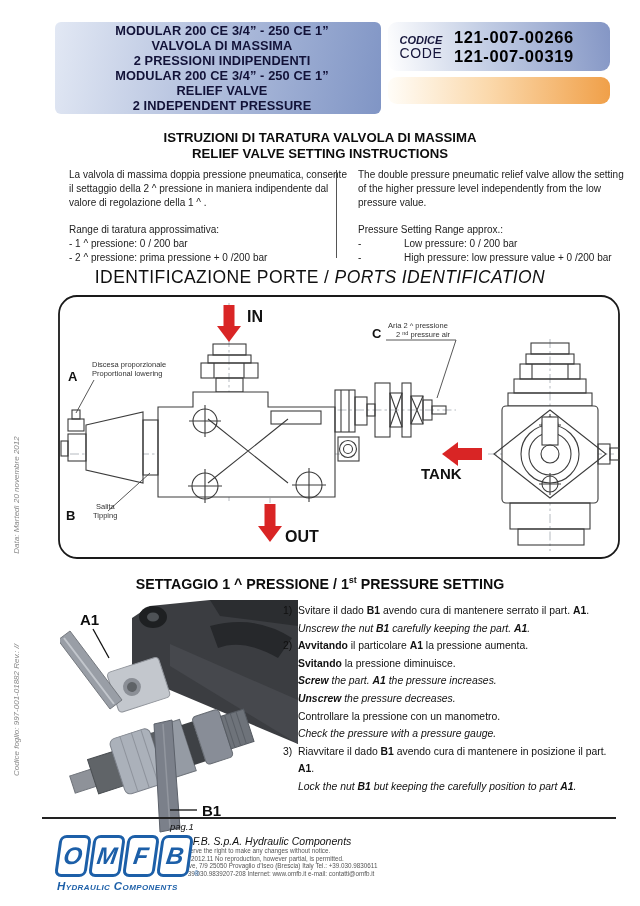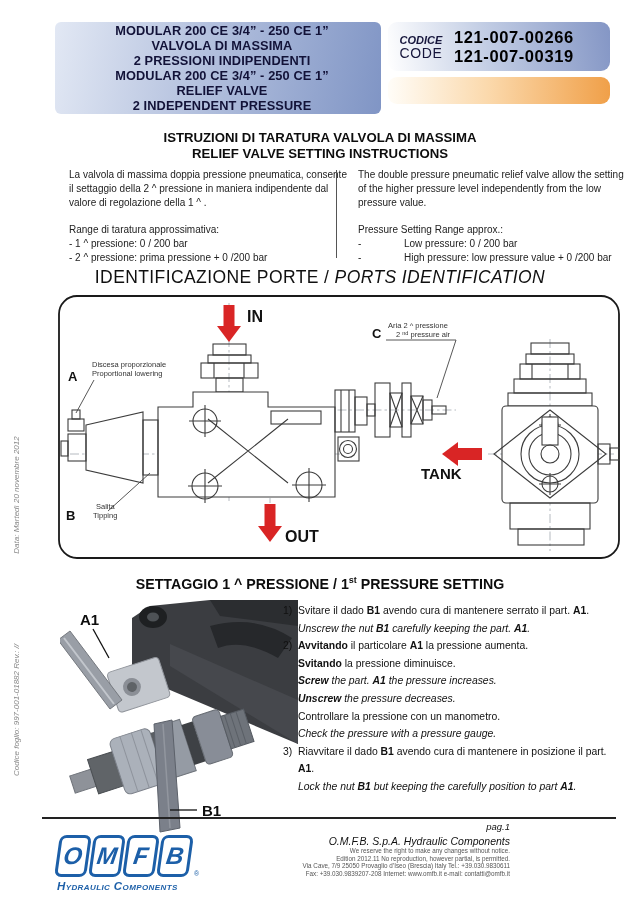--- a/index.html
+++ b/index.html
@@ -45,21 +45,21 @@
     font-size:14.2px;color:#0d0d0d;}
   .setting-title sup{font-size:9px;}
   .steps{left:283px;top:602px;width:334px;font-size:10.4px;line-height:17.6px;color:#111;}
   .step-line{display:flex;}
   .step-num{width:15px;flex:none;}
   .step-text{flex:1;}
   .step-line.it .step-text{font-style:italic;}
 
   
   .rule{left:42px;top:817px;width:574px;height:2px;background:#222;}
-  .footer-center{left:170px;top:821px;width:340px;text-align:right;}
+  .footer-center{left:170px;top:821px;width:340px;text-align:left;}
   .pag{font-style:italic;font-size:9.5px;color:#111;}
   .company{font-size:10.5px;font-style:italic;color:#111;margin-top:3px;}
   .fline{font-size:6.3px;line-height:7.6px;color:#555;}
   .logo{left:57px;top:835px;}
   .logo-letters{display:flex;align-items:flex-end;}
   .logo-letter{width:26px;height:36px;border:3px solid #1c5fa8;border-radius:7px;background:#fff;
     transform:skewX(-8deg);display:flex;align-items:center;justify-content:center;
     font-size:24px;font-weight:bold;font-style:italic;color:#1c5fa8;margin-right:2px;}
   .logo-reg{font-size:7px;color:#1c5fa8;align-self:flex-end;margin-left:1px;}
   .logo-sub{margin-top:3px;font-variant:small-caps;font-weight:bold;font-style:italic;

